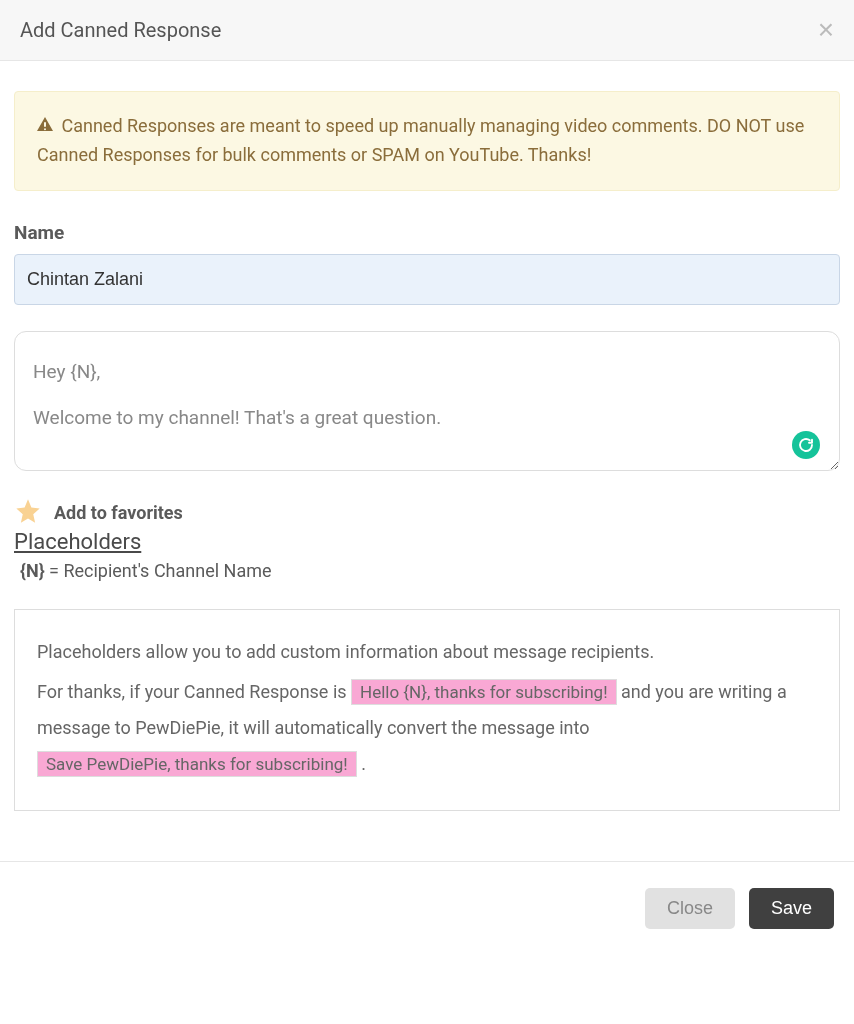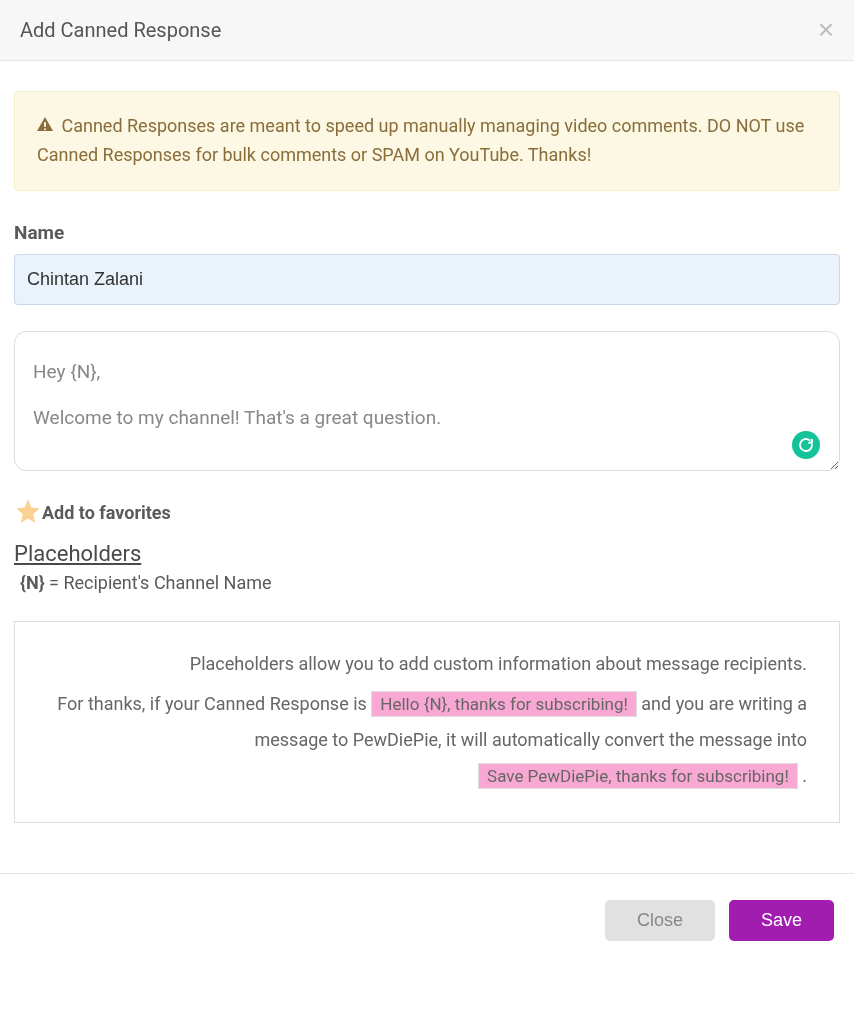--- a/index.html
+++ b/index.html
@@ -97,21 +97,22 @@
       display: flex;
       align-items: center;
       justify-content: center;
       color: #fff;
       font-weight: bold;
       font-size: 16px;
     }
     .fav-row {
       display: flex;
       align-items: center;
-      margin-bottom: 12px;
+      gap: 12px;
+      margin-bottom: 0;
     }
     .star-icon {
       color: #f9d293;
     }
     .fav-label {
       font-weight: 700;
       color: #5a5a5a;
       font-size: 18px;
     }
     .placeholders-link {
@@ -126,25 +127,24 @@
       font-size: 18px;
       color: #5a5a5a;
       margin-bottom: 28px;
       margin-left: 6px;
     }
     .placeholder-def b {
       font-weight: 700;
     }
     .info-box {
       border: 1px solid #ddd;
-      padding: 24px 32px;
+      padding: 24px 22px;
       font-size: 18px;
       color: #666;
       line-height: 2;
-      text-align: right;
     }
     .info-box p {
       margin-bottom: 4px;
     }
     .code-chip {
       background: #f9a8d4;
       border: 1px solid #ddd;
       padding: 2px 8px;
       font-size: 17px;
       color: #666;
@@ -152,32 +152,32 @@
     }
     .modal-footer {
       border-top: 1px solid #e6e6e6;
       padding: 26px 20px;
       display: flex;
       justify-content: flex-end;
       gap: 14px;
       margin-top: 30px;
     }
     .btn {
-      padding: 10px 32px;
+      padding: 10px 22px;
       font-size: 18px;
       border-radius: 5px;
       border: none;
       cursor: pointer;
     }
     .btn-close {
       background: #e1e1e1;
       color: #888;
     }
     .btn-save {
-      background: #a21caf;
+      background: #404040;
       color: #fff;
       text-align: right;
     }
   </style>
 </head>
 <body>
 
 <div class="modal-header">
   <h2 class="modal-title">Add Canned Response</h2>
   <button class="close-btn">×</button>

